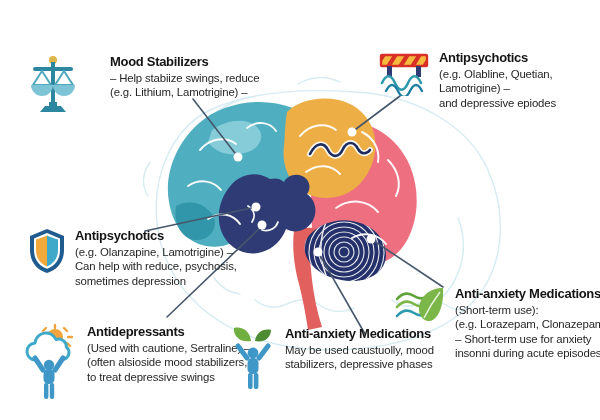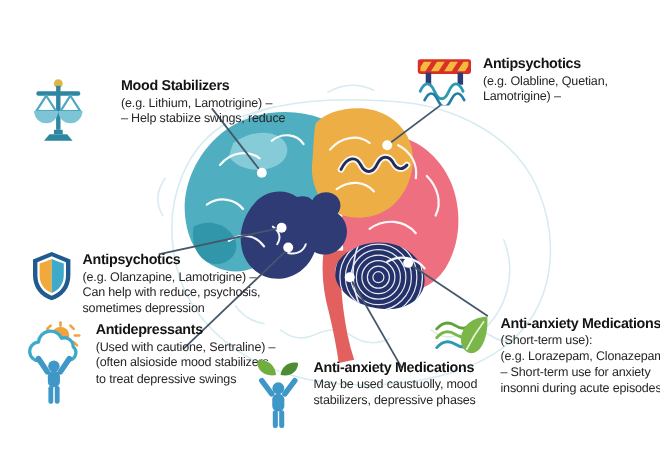--- a/index.html
+++ b/index.html
@@ -5,24 +5,24 @@
   html,body{margin:0;padding:0;background:#fff;}
   #app{position:relative;width:600px;height:420px;background:#fff;overflow:hidden;
        font-family:"Liberation Sans",sans-serif;}
   #scene{position:absolute;left:0;top:0;width:600px;height:420px;}
   .label{position:absolute;display:flex;align-items:flex-start;gap:9px;}
   .label .txt{display:flex;flex-direction:column;}
   .ttl{font-weight:700;font-size:13px;letter-spacing:-0.3px;color:#141414;
        white-space:nowrap;margin-bottom:2px;}
   .ln{font-size:11.4px;letter-spacing:-0.15px;line-height:1.27;color:#262626;
       white-space:nowrap;}
-  #lbl-mood{left:28px;top:70px;gap:32px;}
+  #lbl-mood{left:28px;top:54px;gap:32px;}
   #lbl-anti-top{left:378px;top:50px;}
   #lbl-anti-left{left:28px;top:228px;}
-  #lbl-antidep{left:24px;top:292px;}
+  #lbl-antidep{left:24px;top:324px;}
   #lbl-anx-center{left:230px;top:326px;}
   #lbl-anx-right{left:394px;top:286px;}
   .icon{flex:0 0 auto;}
 </style>
 </head>
 <body>
 
 <div id="app">
 
   <svg id="scene" viewBox="0 0 600 420">
@@ -117,22 +117,22 @@
       <rect x="5" y="13" width="40" height="4" rx="2" fill="var(--icon_teal_dark)"></rect>
       <path d="M14,17 L5,31 L23,31 Z" fill="none" stroke="var(--icon_teal)" stroke-width="2"></path>
       <path d="M3,31 a11,11 0 0 0 22,0 Z" fill="#7DC4D6"></path>
       <path d="M36,17 L27,31 L45,31 Z" fill="none" stroke="var(--icon_teal)" stroke-width="2"></path>
       <path d="M25,31 a11,11 0 0 0 22,0 Z" fill="#7DC4D6"></path>
       <rect x="21" y="48" width="8" height="4" fill="var(--icon_teal_dark)"></rect>
       <path d="M12,58 L38,58 L33,52 L17,52 Z" fill="var(--icon_teal_dark)"></path>
     </svg>
     <div class="txt">
       <div class="ttl">Mood Stabilizers</div>
+      <div class="ln">– Help stabiize swings, reduce</div>
       <div class="ln">(e.g. Lithium, Lamotrigine) –</div>
-      <div class="ln">– Help stabiize swings, reduce</div>
     </div>
   </div>
 
   <div class="label" id="lbl-anti-top">
     <svg class="icon" width="52" height="46" viewBox="0 0 52 46">
       <defs>
           <clipPath id="barclip">
             <rect x="3" y="5" width="46" height="11" rx="1"></rect>
           </clipPath>
         </defs>
@@ -146,20 +146,21 @@
       </g>
       <rect x="9" y="16" width="5" height="11" fill="#2E3B75"></rect>
       <rect x="38" y="16" width="5" height="11" fill="#2E3B75"></rect>
       <path d="M4,33 c4,-9 9,-9 13,0 c4,9 9,9 13,0 c4,-9 9,-9 13,0" stroke="var(--wave_teal)" stroke-width="2.6" fill="none" stroke-linecap="round"></path>
       <path d="M8,41 c4,-8 8,-8 12,0 c4,8 8,8 12,0 c4,-8 8,-8 12,0" stroke="#1F7FA3" stroke-width="2.4" fill="none" stroke-linecap="round"></path>
     </svg>
     <div class="txt">
       <div class="ttl">Antipsychotics</div>
       <div class="ln">(e.g. Olabline, Quetian,</div>
       <div class="ln">Lamotrigine) –</div>
+      <div class="ln">and depressive epiodes</div>
     </div>
   </div>
 
   <div class="label" id="lbl-anti-left">
     <svg class="icon" width="38" height="46" viewBox="0 0 38 46">
       <path d="M19,1 L36,8 V22 C36,34 29,42 19,45 C9,42 2,34 2,22 V8 Z" fill="#1F5B8E"></path>
       <path d="M19,5 L32,10.5 V22 C32,31.5 27,38 19,40.8 C11,38 6,31.5 6,22 V10.5 Z" fill="#FFFFFF"></path>
       <path d="M19,7.5 C15,9.2 11.5,10.4 8,11.6 V22 C8,30 12.4,35.8 19,38.4 Z" fill="var(--shield_orange)"></path>
       <path d="M19,7.5 C23,9.2 26.5,10.4 30,11.6 V22 C30,30 25.6,35.8 19,38.4 Z" fill="var(--shield_blue)"></path>
     </svg>

